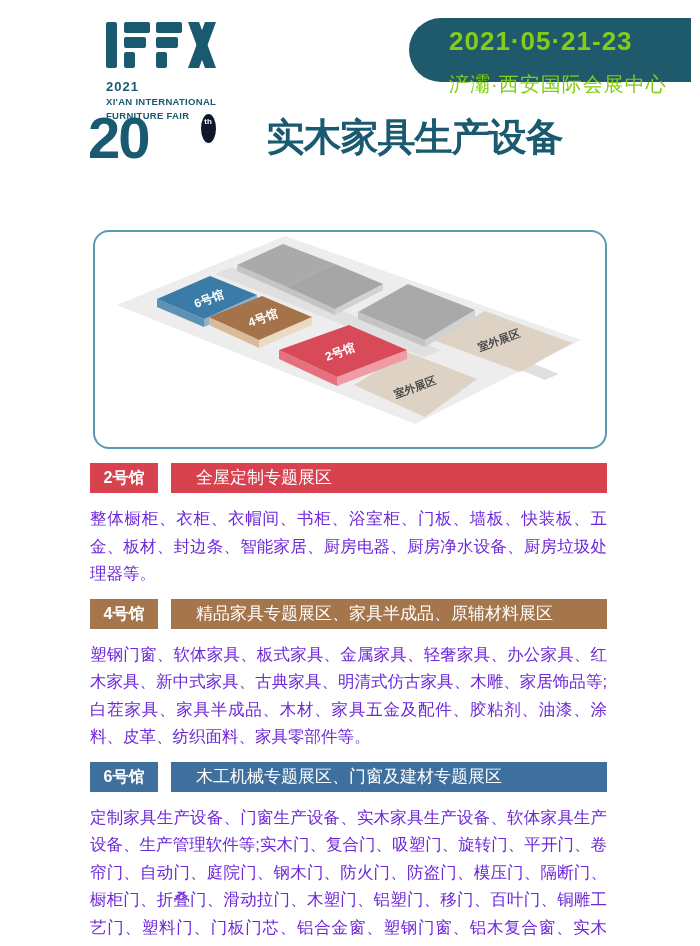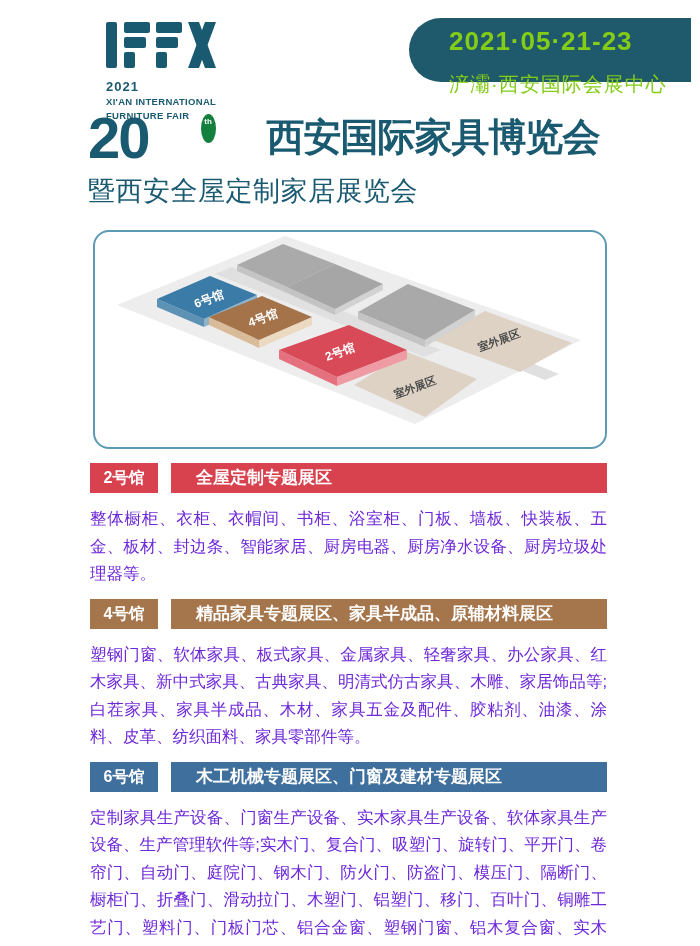--- a/index.html
+++ b/index.html
@@ -16,39 +16,39 @@
     background:#1e5a6b;border-radius:32px 0 0 32px;color:#84cc16;
     padding:9px 0 0 40px;box-sizing:border-box;
   }
   .pill-date{font-size:26px;font-weight:bold;letter-spacing:1px;line-height:28px;}
   .pill-venue{font-size:20px;letter-spacing:1px;margin-top:16px;}
   
   .title-block{position:absolute;left:88px;top:112px;width:540px;}
   .title-row{display:flex;align-items:flex-start;gap:48px;}
   .title-num{font-size:58px;font-weight:800;line-height:52px;letter-spacing:-2px;color:#1a5a70;}
   .title-badge{
-    width:15px;height:29px;border-radius:50%;background:#15803d;color:#fff;
+    width:15px;height:29px;border-radius:50%;background:#0f172a;color:#fff;
     font-size:8px;font-weight:bold;text-align:center;line-height:15px;margin:2px 3px 0 4px;
   }
   .title-main{font-size:38px;font-weight:bold;line-height:50px;letter-spacing:-1px;color:#1a5a70;}
   .title-sub{font-size:27px;font-weight:500;color:#1a5a70;margin-top:9px;letter-spacing:0.5px;}
   
   .map-box{
     position:absolute;left:93px;top:230px;width:514px;height:219px;box-sizing:border-box;
     border:2px solid #5b9ab2;border-radius:16px;background:#ffffff;overflow:hidden;
   }
   .map-box svg{display:block;}
   .hall-label{font-size:12px;font-weight:bold;fill:#ffffff;}
   .outdoor-label{font-size:11px;font-weight:bold;fill:#4a4a4a;}
   
   .sections{position:absolute;left:90px;top:463px;width:517px;}
   .section + .section{margin-top:11px;}
   .banner{display:flex;height:30px;}
   .hall-tag{width:68px;color:#fff;font-size:16px;font-weight:bold;text-align:center;line-height:30px;flex:none;}
-  .hall-title{flex:1;margin-left:13px;padding-left:25px;color:#fff;font-size:17px;font-weight:bold;line-height:30px;}
+  .hall-title{flex:1;margin-left:13px;padding-left:25px;color:#fff;font-size:17px;font-weight:normal;line-height:30px;}
   .sec-red .hall-tag,.sec-red .hall-title{background:#d8414e;}
   .sec-brown .hall-tag,.sec-brown .hall-title{background:#a5754c;}
   .sec-blue .hall-tag,.sec-blue .hall-title{background:#3e6f9d;}
   .body-text{margin:12px 0 0;font-size:16.5px;line-height:27.5px;color:#6d28d9;text-align:justify;}
 </style>
 </head>
 <body>
 
 <div class="page">
 
@@ -73,23 +73,22 @@
 
   <div class="pill">
     <div class="pill-date">2021·05·21-23</div>
     <div class="pill-venue">浐灞·西安国际会展中心</div>
   </div>
 
   <div class="title-block">
     <div class="title-row">
       <span class="title-num">20</span>
       <span class="title-badge">th</span>
-      <span class="title-main">西安国际家具博览会</span>
+      <span class="title-main">实木家具生产设备</span>
     </div>
-    <div class="title-sub">暨西安全屋定制家居展览会</div>
   </div>
 
   <div class="map-box">
     <svg width="510" height="215" viewBox="0 0 510 215">
 
       <polygon points="22,73 190,4 486,108 320,192" fill="#ededed"></polygon>
 
       <polygon points="120,42 137,35 346,118 329,125" fill="#e0e0e0"></polygon>
       <polygon points="316,94 330,88 464,142 450,148" fill="#e0e0e0"></polygon>
 

